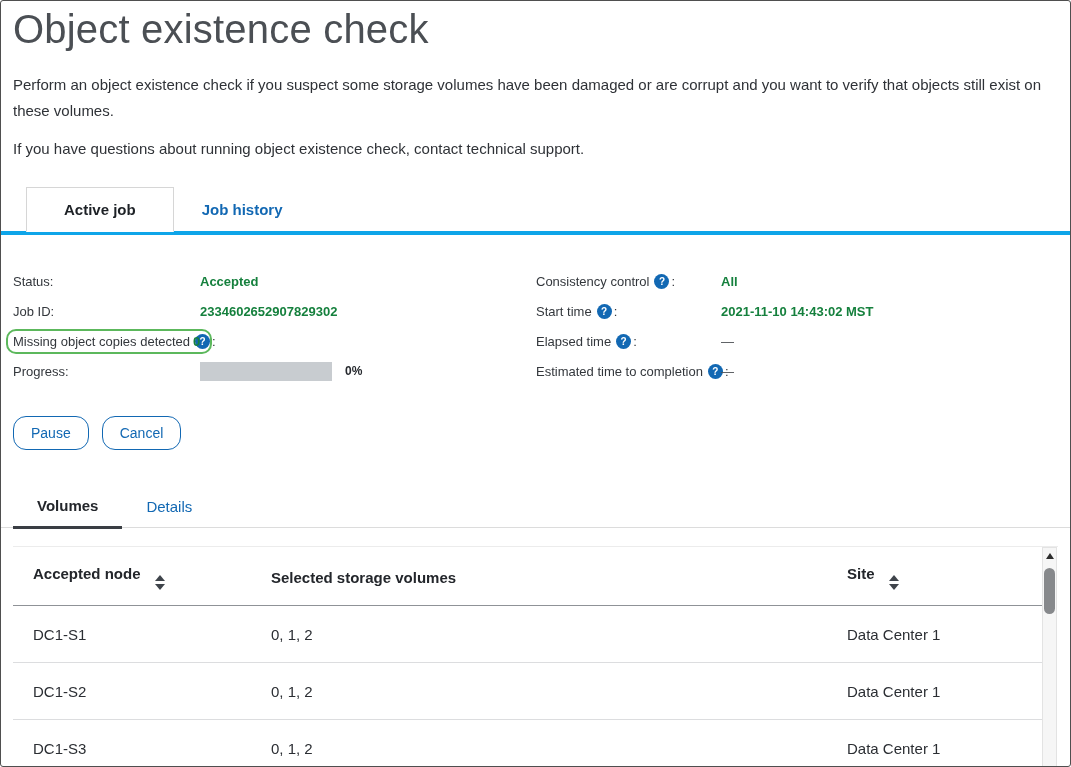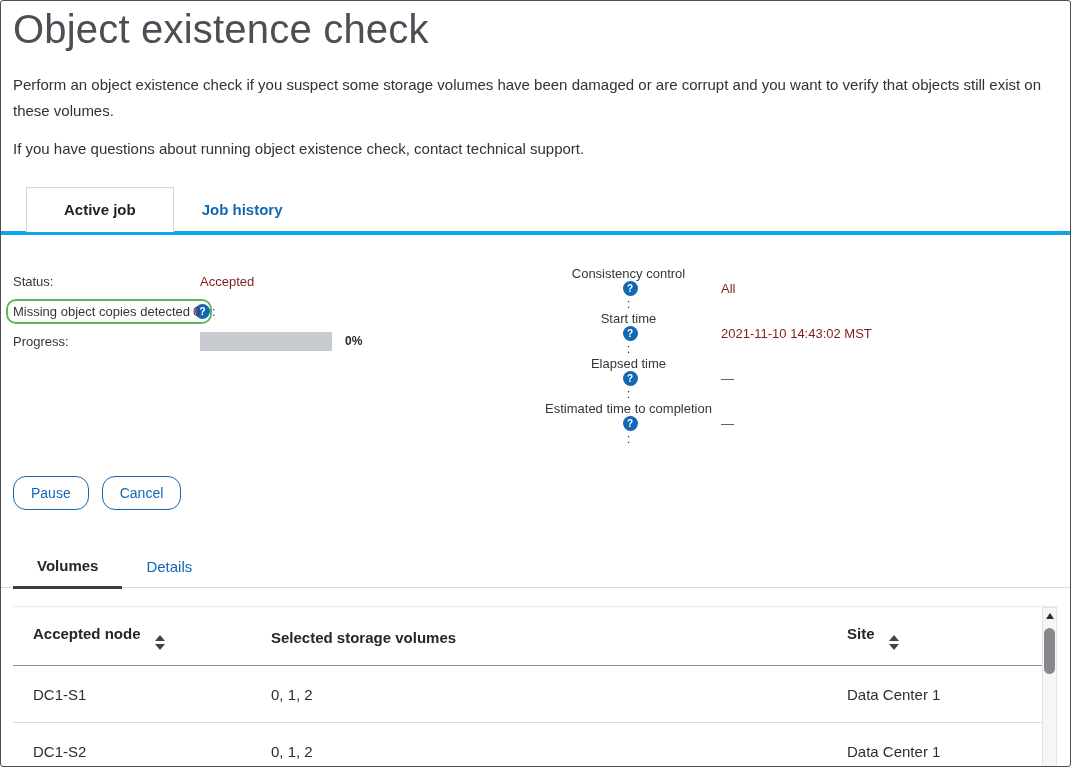--- a/index.html
+++ b/index.html
@@ -63,22 +63,22 @@
 
   
   .kv-grid {
     display: grid;
     grid-template-columns: 523px 1fr;
     padding-top: 31px;
   }
   .kv-row { display: flex; align-items: center; min-height: 30px; font-size: 13px; }
   .kv-label { display: inline-flex; align-items: center; white-space: nowrap; color: #33373c; }
   .kv-col-left .kv-label { width: 187px; }
-  .kv-col-right .kv-label { width: 185px; flex-direction: column; }
-  .kv-value { font-weight: 400; color: #7f1d1d; white-space: nowrap; }
+  .kv-col-right .kv-label { width: 185px; }
+  .kv-value { font-weight: 700; color: #15803d; white-space: nowrap; }
   .kv-dash { font-weight: 400; color: #4a4e53; }
   .help-icon {
     width: 15px; height: 15px;
     border-radius: 50%;
     background: #1268b3;
     color: #fff;
     font-size: 10px;
     font-weight: 700;
     display: inline-flex;
     align-items: center;
@@ -225,20 +225,24 @@
     <div class="tab-active">Active job</div>
     <div class="tab-inactive">Job history</div>
   </div>
 
   <div class="kv-grid">
 
     <div class="kv-col-left">
       <div class="kv-row">
         <span class="kv-label">Status:</span>
         <span class="kv-value">Accepted</span>
+      </div>
+      <div class="kv-row">
+        <span class="kv-label">Job ID:</span>
+        <span class="kv-value">2334602652907829302</span>
       </div>
       <div class="kv-row">
         <span class="green-box">
           <span class="kv-label">
             <span>Missing object copies detected</span>
             <span class="help-icon">?</span>
             <span>:</span>
           </span>
           <span class="kv-value">0</span>
         </span>

